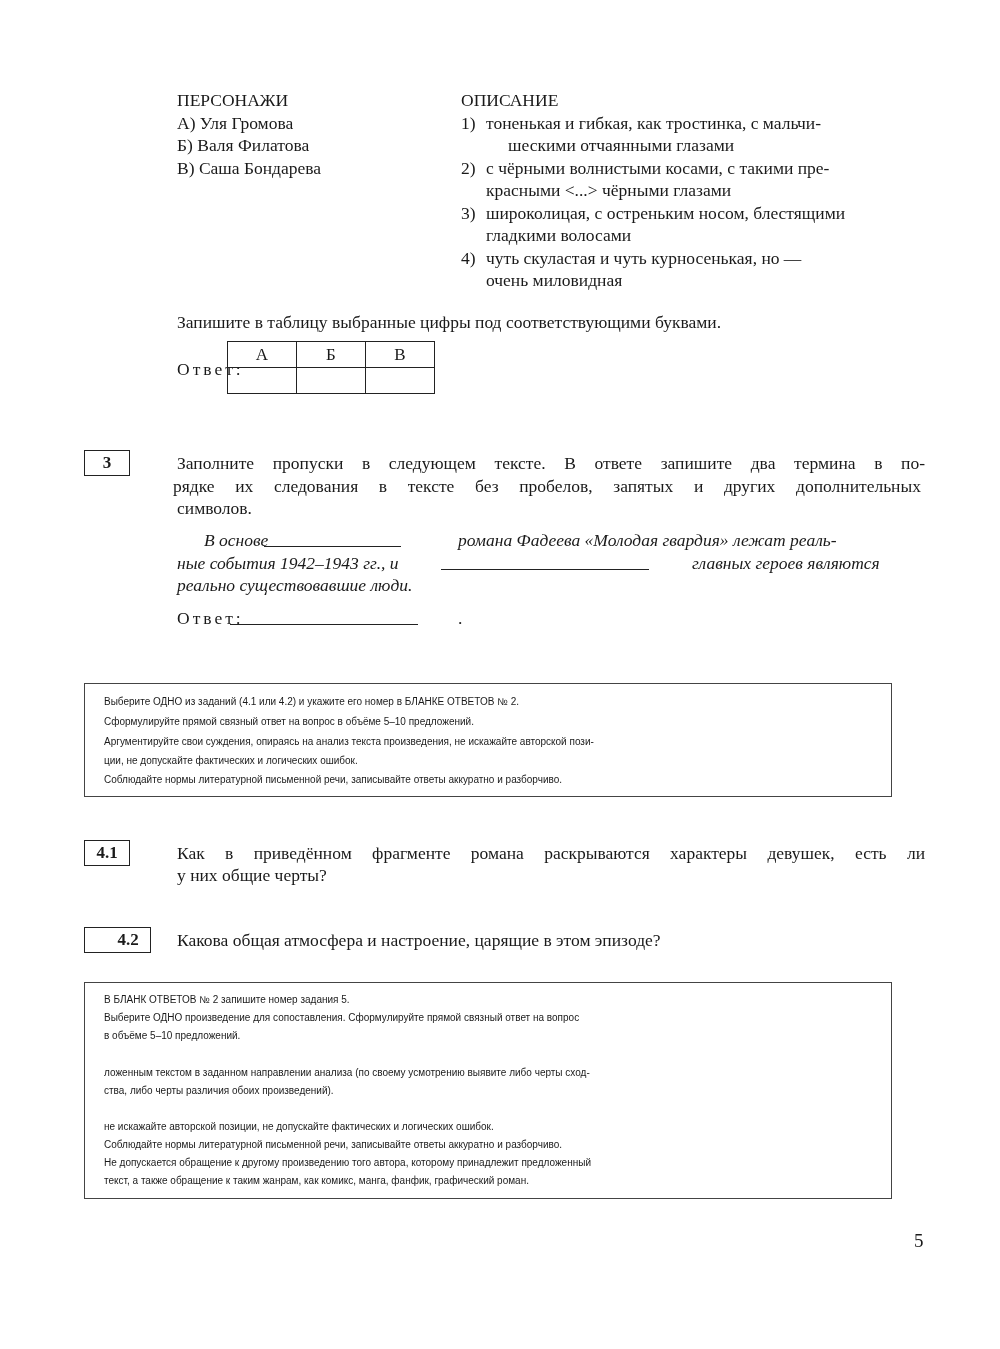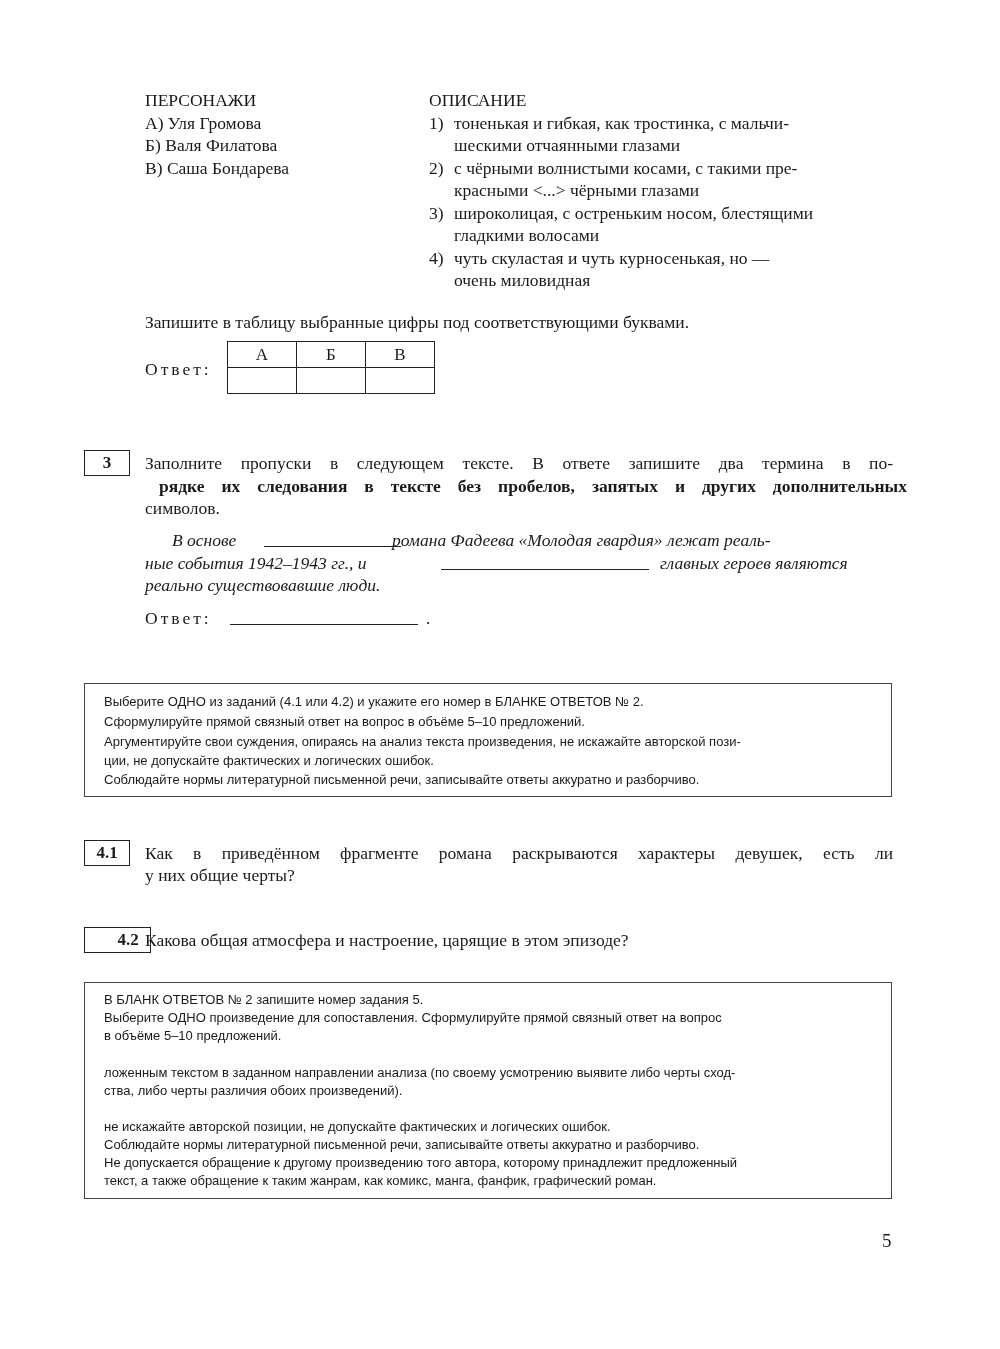--- a/index.html
+++ b/index.html
@@ -1,45 +1,45 @@
 <!DOCTYPE html>
 <html><head>
 <meta charset="utf-8">
 <style>
   html, body { margin:0; padding:0; background:#ffffff; }
   body { width:1000px; height:1349px; position:relative; color:#1a1a1a;
          font-family:"Liberation Serif","DejaVu Serif",serif; font-size:17.5px; }
   .abs { position:absolute; }
-  .line { position:absolute; white-space:nowrap; line-height:22px; }
+  .line { position:absolute; white-space:nowrap; line-height:22px;margin-left:32px; }
   .just { text-align:justify; text-align-last:justify; white-space:normal; }
   .spaced { letter-spacing:3px; }
   table.ans { position:absolute; left:227px; top:341px; border-collapse:collapse; }
   table.ans td { border:1.5px solid #222; width:68px; height:25px; text-align:center;
                  font-size:17px; padding:0; }
   .numbox { position:absolute; border:1.5px solid #222; height:24px; text-align:center;
             font-weight:bold; line-height:24px; font-size:17px; }
   .infobox { position:absolute; left:84px; width:808px; border:1.5px solid #444; box-sizing:border-box;
-             font-family:"Liberation Sans","DejaVu Sans",sans-serif; font-size:13px; }
+             font-family:"Liberation Sans","DejaVu Sans",sans-serif; font-size:10px; }
   .infobox .l { position:absolute; left:19px; white-space:nowrap; line-height:18px; }
   .it { font-style:italic; }
 </style>
 </head>
 <body>
 
 <div>
   <div class="line" style="left:145px;top:89px;">ПЕРСОНАЖИ</div>
   <div class="line" style="left:429px;top:89px;">ОПИСАНИЕ</div>
 
   <div class="line" style="left:145px;top:112px;">А) Уля Громова</div>
   <div class="line" style="left:145px;top:134px;">Б) Валя Филатова</div>
   <div class="line" style="left:145px;top:157px;">В) Саша Бондарева</div>
 
   <div class="line" style="left:429px;top:112px;">1)</div>
   <div class="line" style="left:454px;top:112px;">тоненькая и гибкая, как тростинка, с мальчи-</div>
-  <div class="line" style="left:454px;top:134px;">шескими отчаянными глазами</div>
+  <div class="line" style="left:476px;top:134px;">шескими отчаянными глазами</div>
 
   <div class="line" style="left:429px;top:157px;">2)</div>
   <div class="line" style="left:454px;top:157px;">с чёрными волнистыми косами, с такими пре-</div>
   <div class="line" style="left:454px;top:179px;">красными &lt;...&gt; чёрными глазами</div>
 
   <div class="line" style="left:429px;top:202px;">3)</div>
   <div class="line" style="left:454px;top:202px;">широколицая, с остреньким носом, блестящими</div>
   <div class="line" style="left:454px;top:224px;">гладкими волосами</div>
 
   <div class="line" style="left:429px;top:247px;">4)</div>
@@ -61,26 +61,26 @@
       <td></td>
       <td></td>
     </tr>
   </tbody>
     </table>
 </div>
 
 <div>
   <div class="numbox" style="left:84px;top:450px;width:44px;">3</div>
   <div class="line just" style="left:145px;top:452px;width:748px;">Заполните пропуски в следующем тексте. В ответе запишите два термина в по-</div>
-  <div class="line just" style="left:159px;top:475px;width:748px;font-weight:bold;">рядке их следования в тексте без пробелов, запятых и других дополнительных</div>
+  <div class="line just" style="left:141px;top:475px;width:748px;">рядке их следования в тексте без пробелов, запятых и других дополнительных</div>
   <div class="line" style="left:145px;top:497px;">символов.</div>
 
   <div class="line it" style="left:172px;top:529px;">В основе</div>
   <div class="abs" style="left:264px;top:546px;width:137px;border-bottom:1px solid #222;"></div>
-  <div class="line it" style="left:392px;top:529px;font-style:italic;">романа Фадеева «Молодая гвардия» лежат реаль-</div>
+  <div class="line it" style="left:426px;top:529px;font-style:italic;">романа Фадеева «Молодая гвардия» лежат реаль-</div>
 
   <div class="line it" style="left:145px;top:552px;">ные события 1942–1943 гг., и</div>
   <div class="abs" style="left:441px;top:569px;width:208px;border-bottom:1px solid #222;"></div>
   <div class="line it" style="left:660px;top:552px;">главных героев являются</div>
 
   <div class="line it" style="left:145px;top:574px;">реально существовавшие люди.</div>
 
   <div class="line spaced" style="left:145px;top:607px;">Ответ:</div>
   <div class="abs" style="left:230px;top:624px;width:188px;border-bottom:1px solid #222;"></div>
   <div class="line" style="left:426px;top:607px;">.</div>

